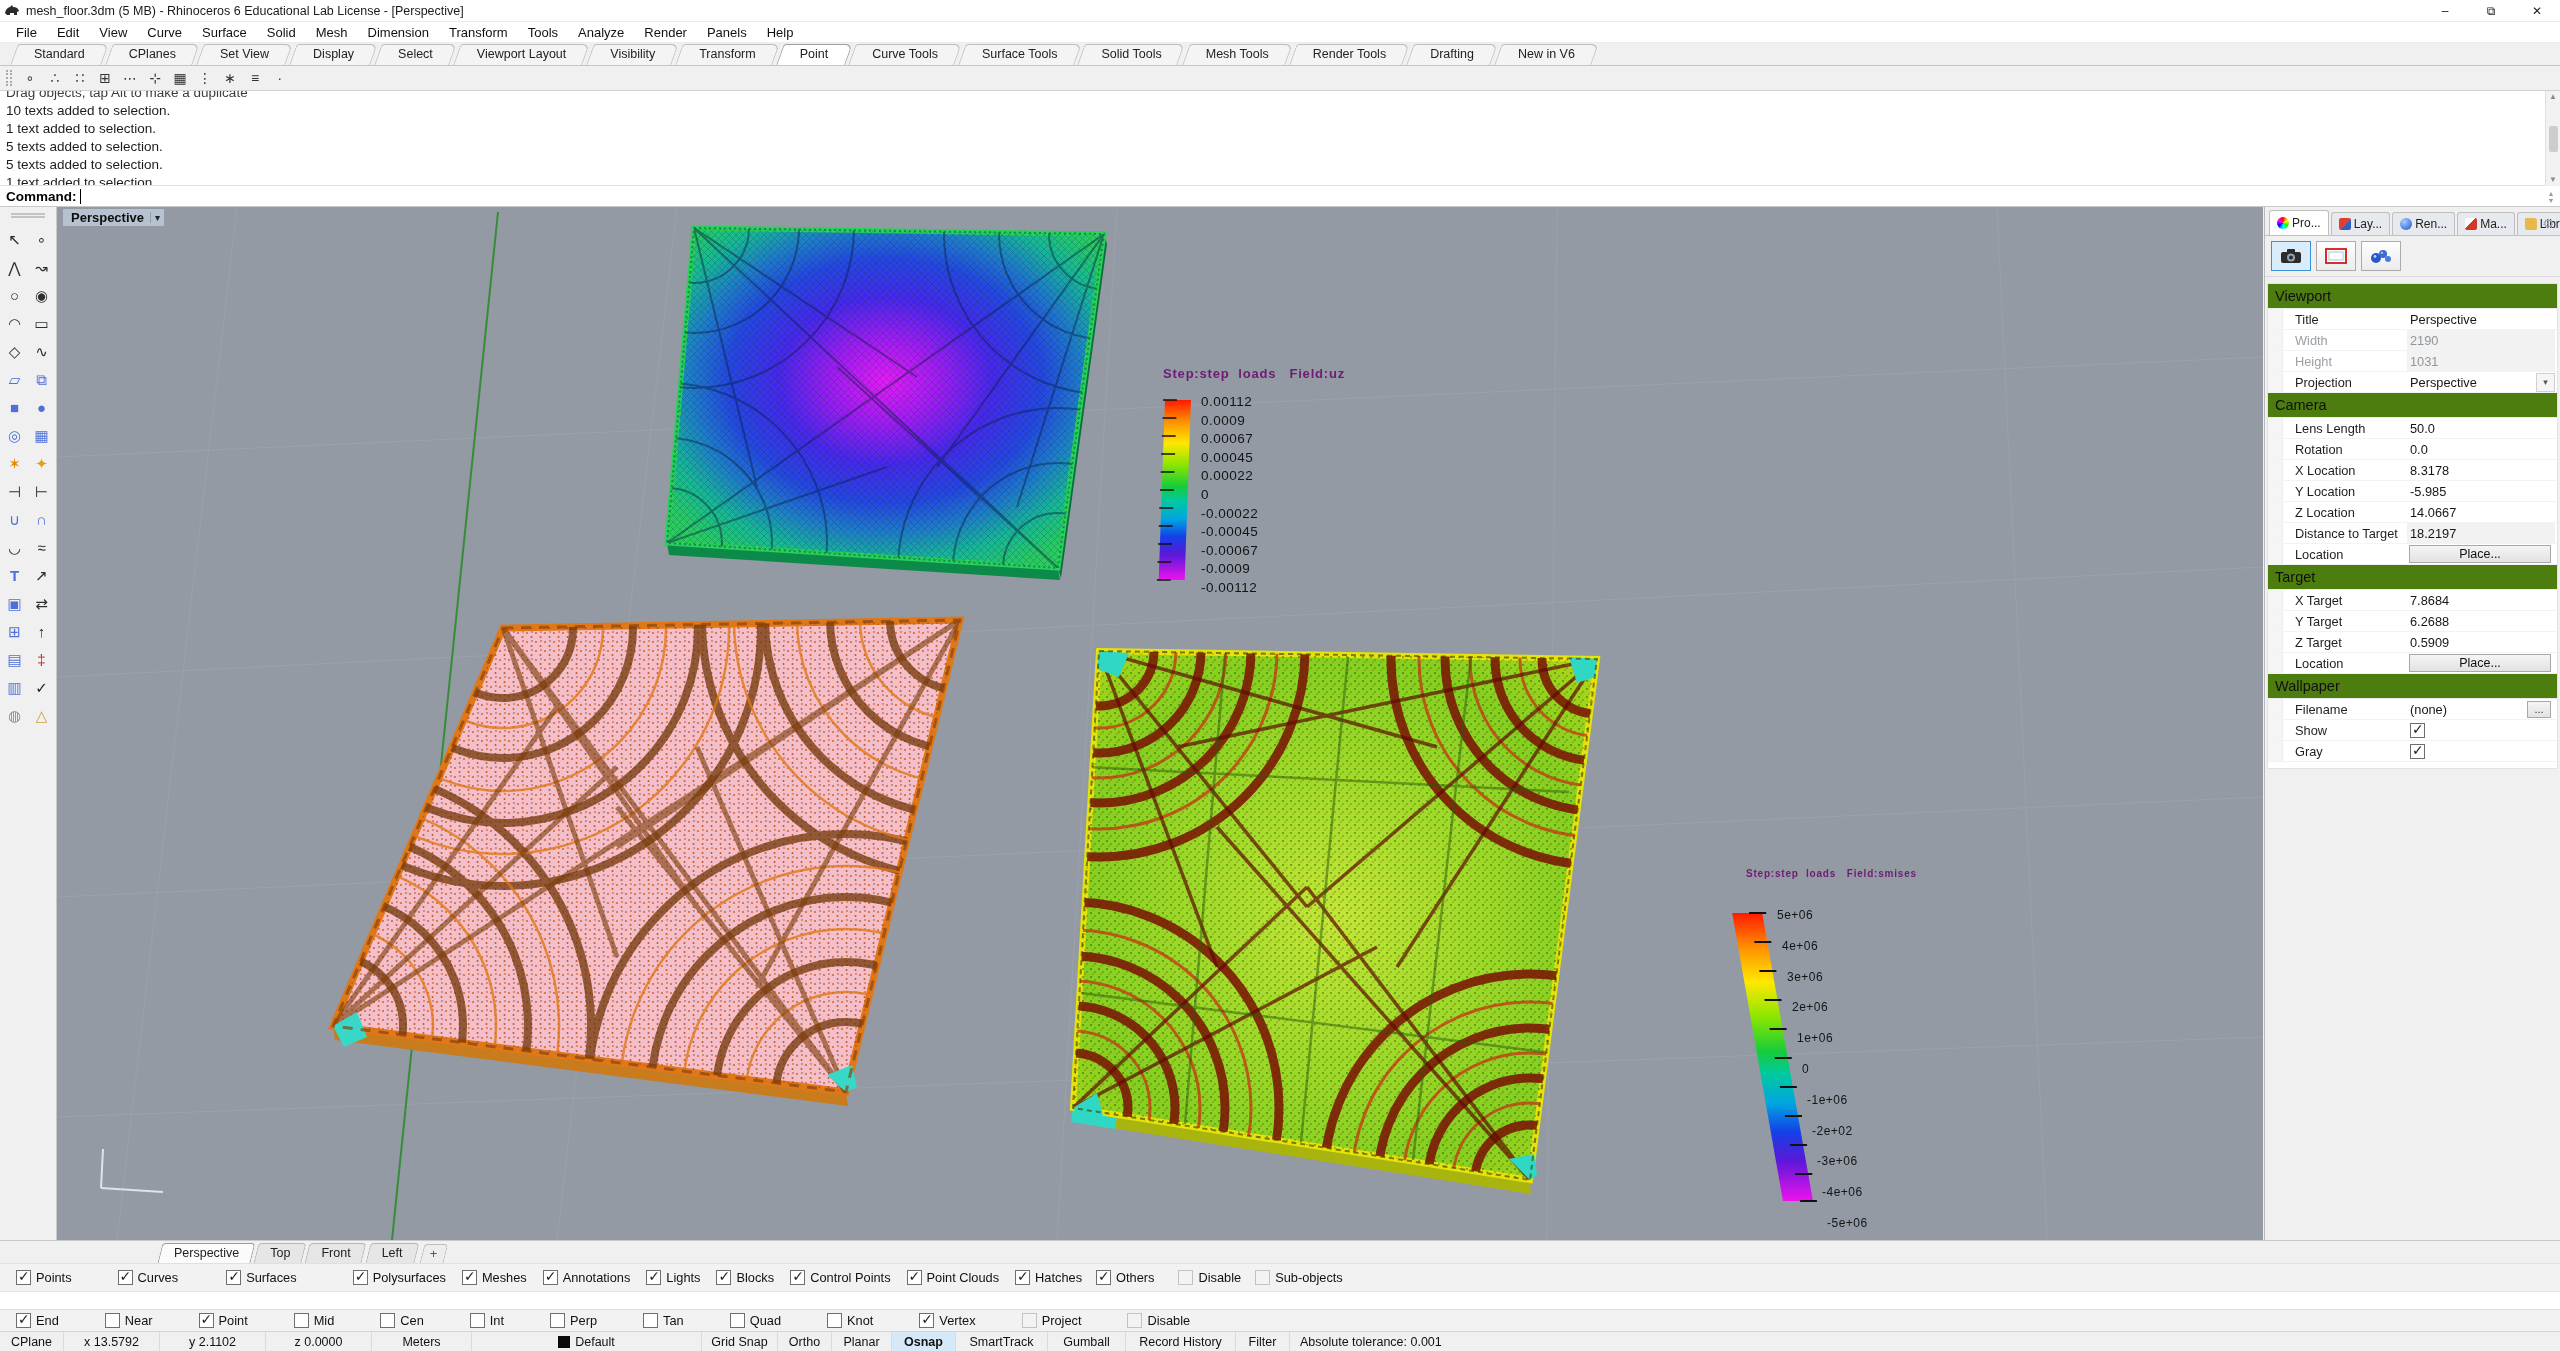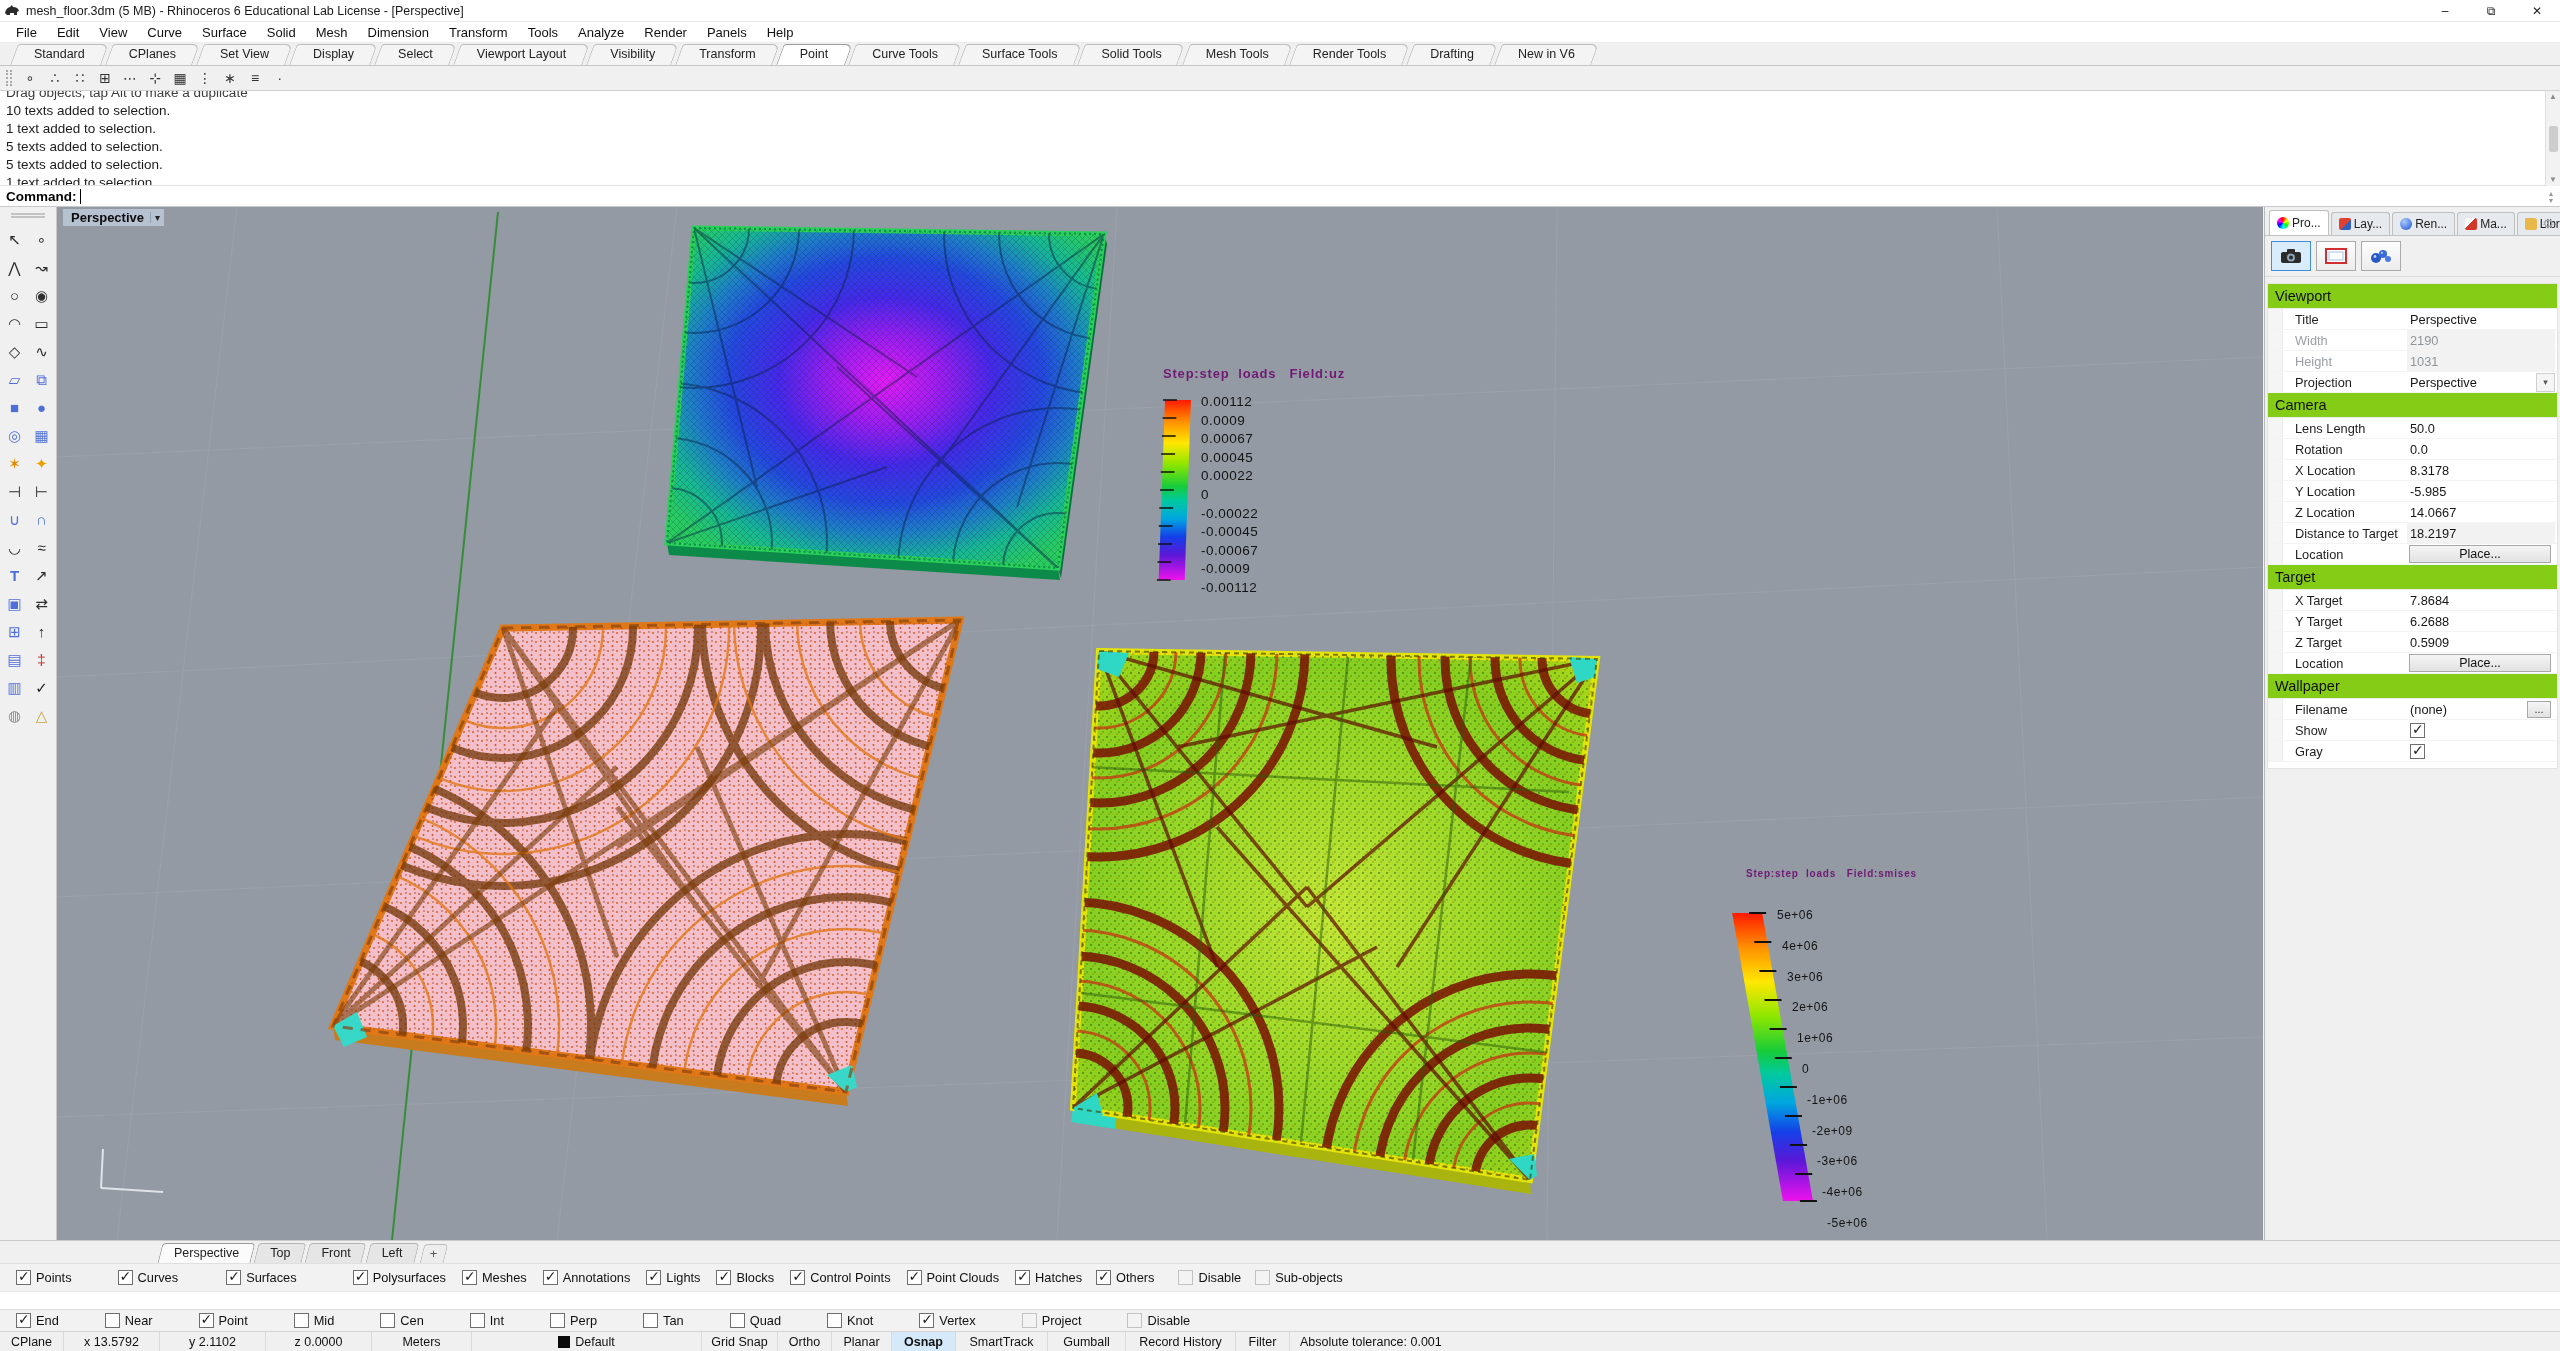--- a/index.html
+++ b/index.html
@@ -91,21 +91,21 @@
   .pticon[data-icon="properties"]{background:conic-gradient(#f00,#ff0,#0f0,#0ff,#00f,#f0f,#f00);}
   .pticon[data-icon="layers"]{background:linear-gradient(135deg,#e04030 55%,#3060c0 55%);border-radius:2px;}
   .pticon[data-icon="rendering"]{background:radial-gradient(circle at 35% 30%,#aaccff,#1a4fd0);}
   .pticon[data-icon="materials"]{background:linear-gradient(135deg,#ffffff 42%,#d03828 42%);border-radius:2px;}
   .pticon[data-icon="libraries"]{background:#e8b84a;border-radius:1px 3px 2px 2px;}
   .pgear{position:absolute;right:6px;bottom:4px;font-size:13px;color:#9aa0a6;}
   .pagebtns{display:flex;gap:5px;padding:5px 6px;border-bottom:1px solid #dcdcdc;background:#f0f0f0;}
   .pagebtn{width:40px;height:30px;border:1px solid #ababab;background:linear-gradient(#fdfdfd,#ececec);display:flex;align-items:center;justify-content:center;}
   .pagebtn[data-state="active"]{background:#d9ecfb;border-color:#3d8edb;}
   .pcontent{background:#ffffff;margin:6px 2px 0 2px;border:1px solid #e3e3e3;padding-bottom:6px;}
-  .phead{height:25px;line-height:25px;font-size:14.5px;color:#101010;padding-left:7px;border-bottom:1px solid #ececec;background:#84cc16;}
+  .phead{height:25px;line-height:25px;font-size:14.5px;color:#101010;padding-left:7px;border-bottom:1px solid #ececec;background:#4d7c0f;}
   .prow{display:flex;align-items:center;height:21px;border-bottom:1px solid #f3f3f3;position:relative;}
   .prow::before{content:"";width:14px;height:100%;background:#f5f5f5;border-right:1px solid #ededed;flex:none;}
   .plab{width:124px;padding-left:12px;font-size:12.8px;color:#1e1e1e;flex:none;white-space:nowrap;}
   .pval{flex:1;font-size:12.8px;color:#161616;height:100%;display:flex;align-items:center;padding-left:3px;margin-right:2px;}
   .prow.dim .plab{color:#9aa0a6;}
   .prow.dim .pval{color:#8f959b;background:#f2f2f2;}
   .pval.ro{background:#f2f2f2;}
   .ddwrap{flex:1;display:flex;align-items:center;justify-content:space-between;height:100%;}
   .ddarrow{width:19px;height:19px;border:1px solid #cfcfcf;background:#f5f5f5;display:flex;align-items:center;justify-content:center;font-size:9px;color:#555;}
   .pbtn{flex:1;height:18px;margin-right:4px;border:1px solid #a8a8a8;background:linear-gradient(#f5f5f5,#e2e2e2);font-size:12.5px;color:#111;display:flex;align-items:center;justify-content:center;}
@@ -697,21 +697,21 @@
         </div>
         <div class="lglbls">
 
         <span class="lbl">5e+06</span>
             <span class="lbl">4e+06</span>
             <span class="lbl">3e+06</span>
             <span class="lbl">2e+06</span>
             <span class="lbl">1e+06</span>
             <span class="lbl">0</span>
             <span class="lbl">-1e+06</span>
-            <span class="lbl">-2e+09</span>
+            <span class="lbl">-2e+02</span>
             <span class="lbl">-3e+06</span>
             <span class="lbl">-4e+06</span>
             <span class="lbl">-5e+06</span>
           </div>
       </div>
     </div>
 
     <div class="panel">
       <div class="ptabs">
         <span style="display:flex;align-items:flex-end;">

